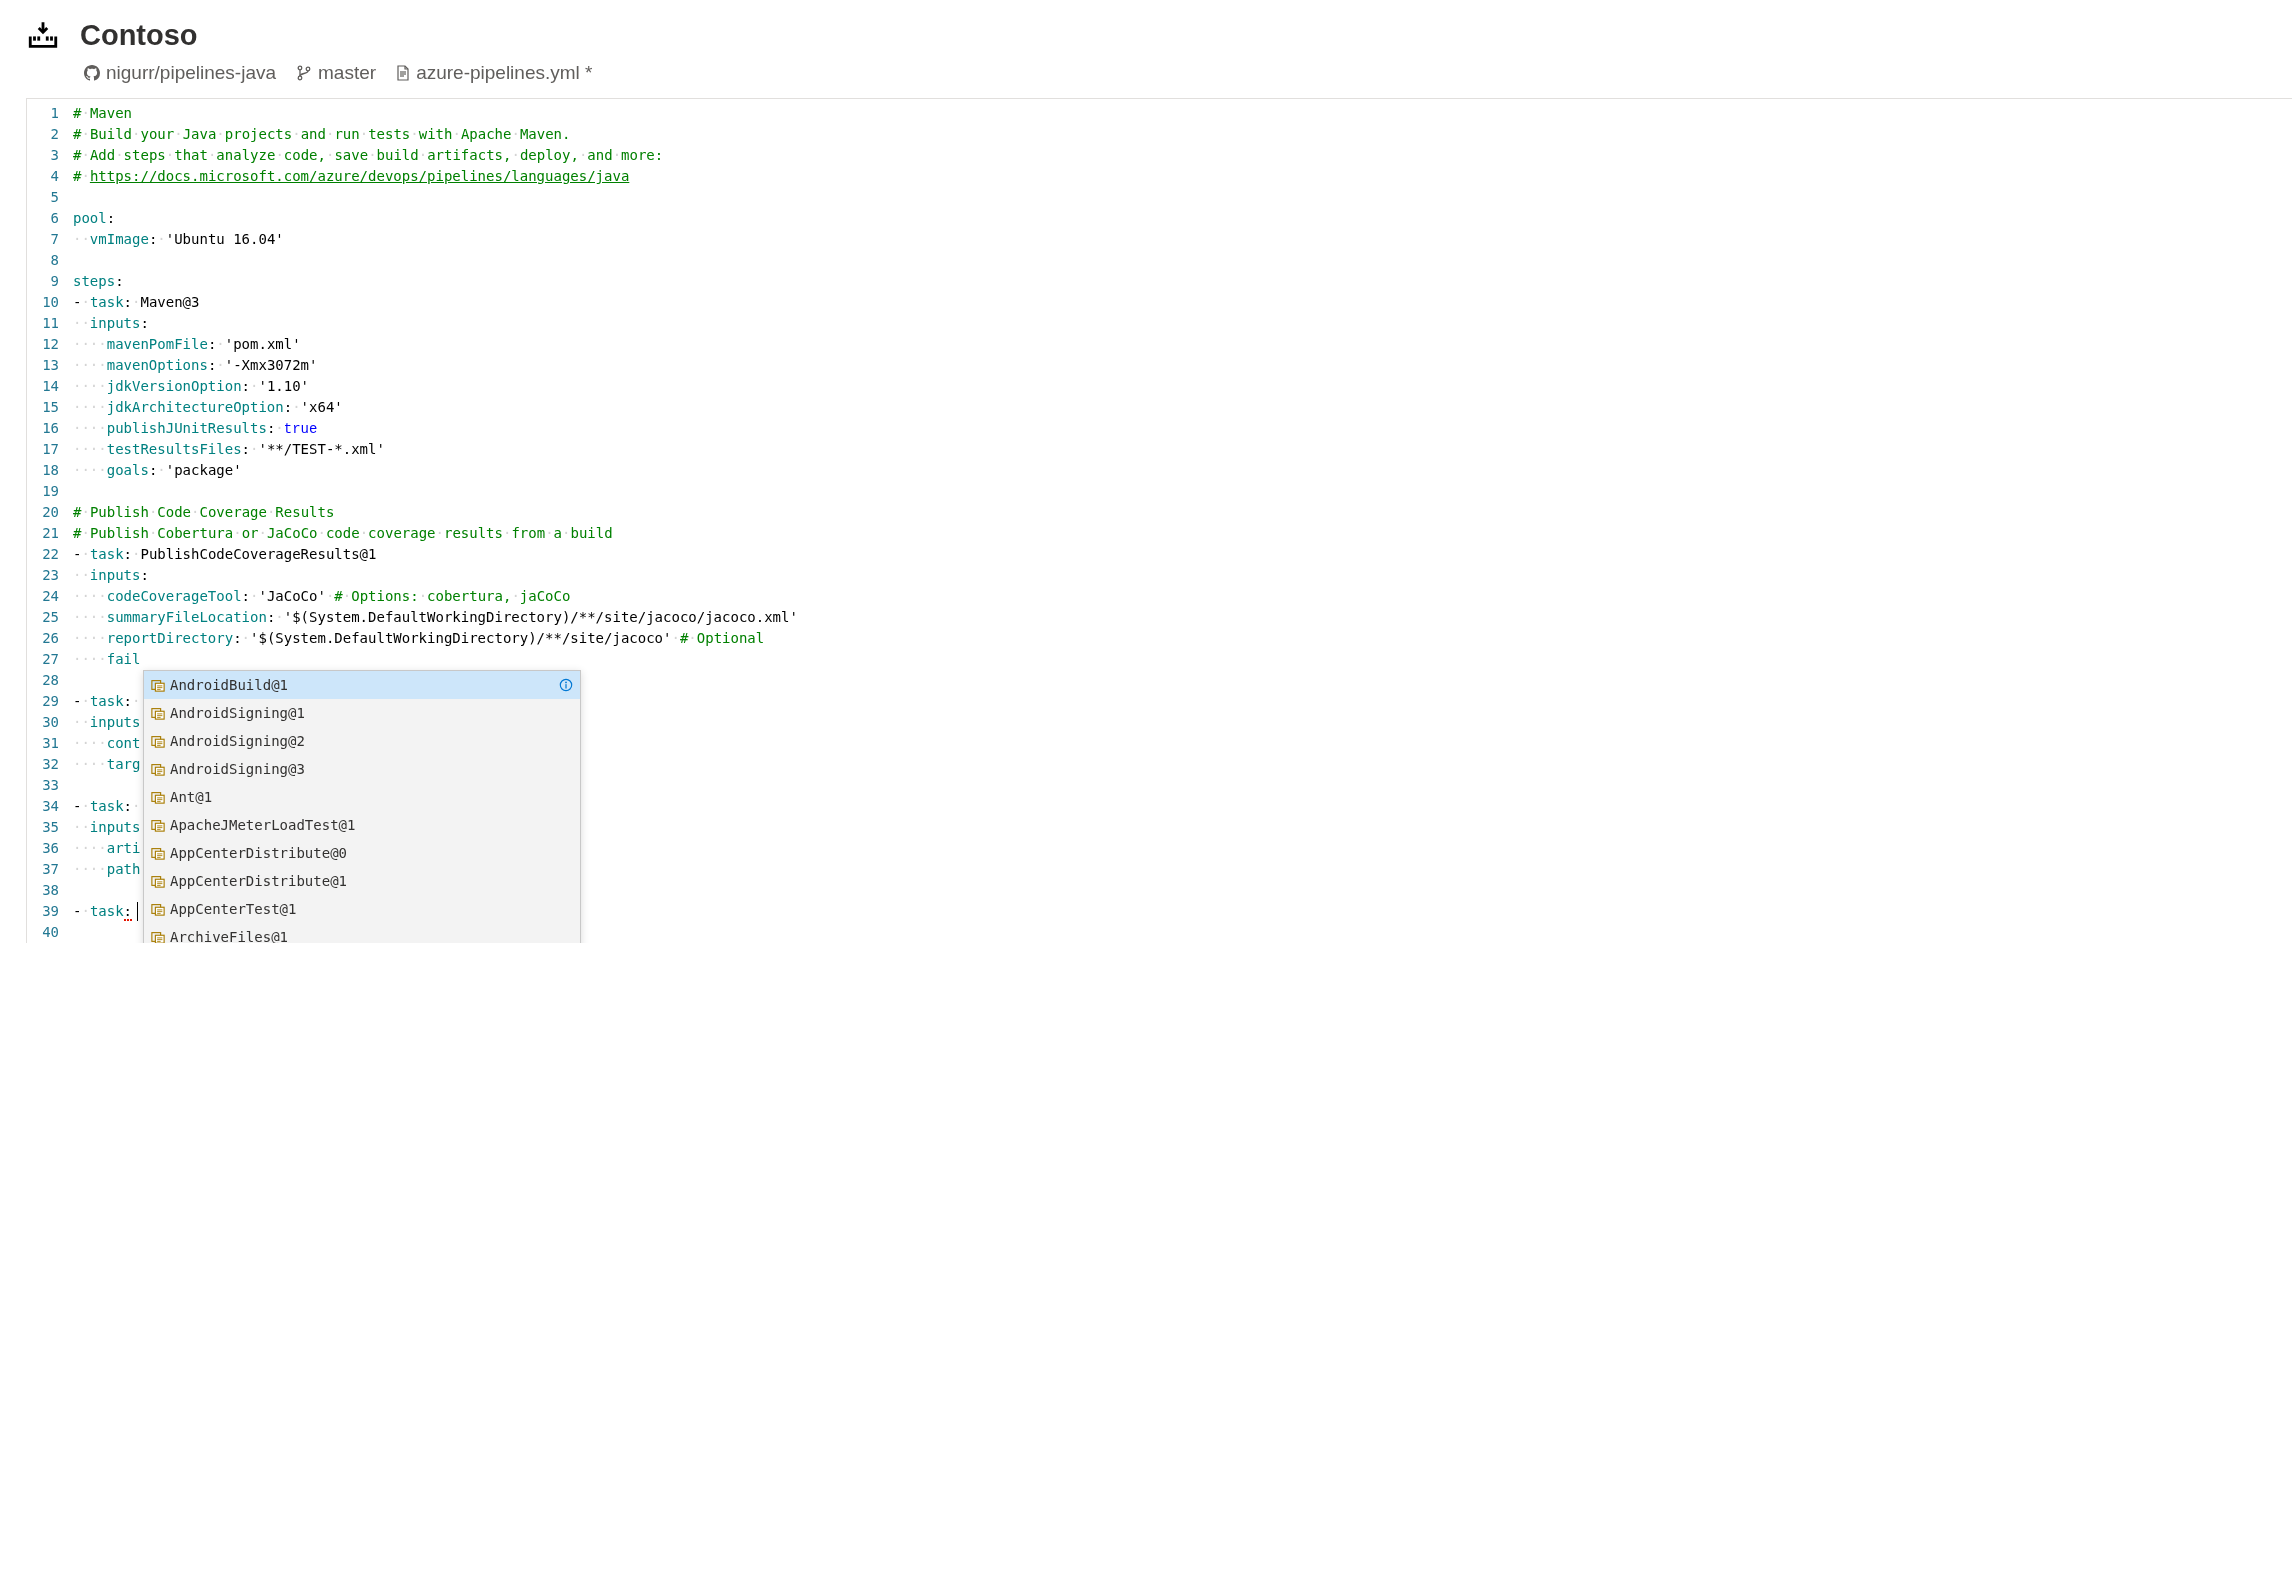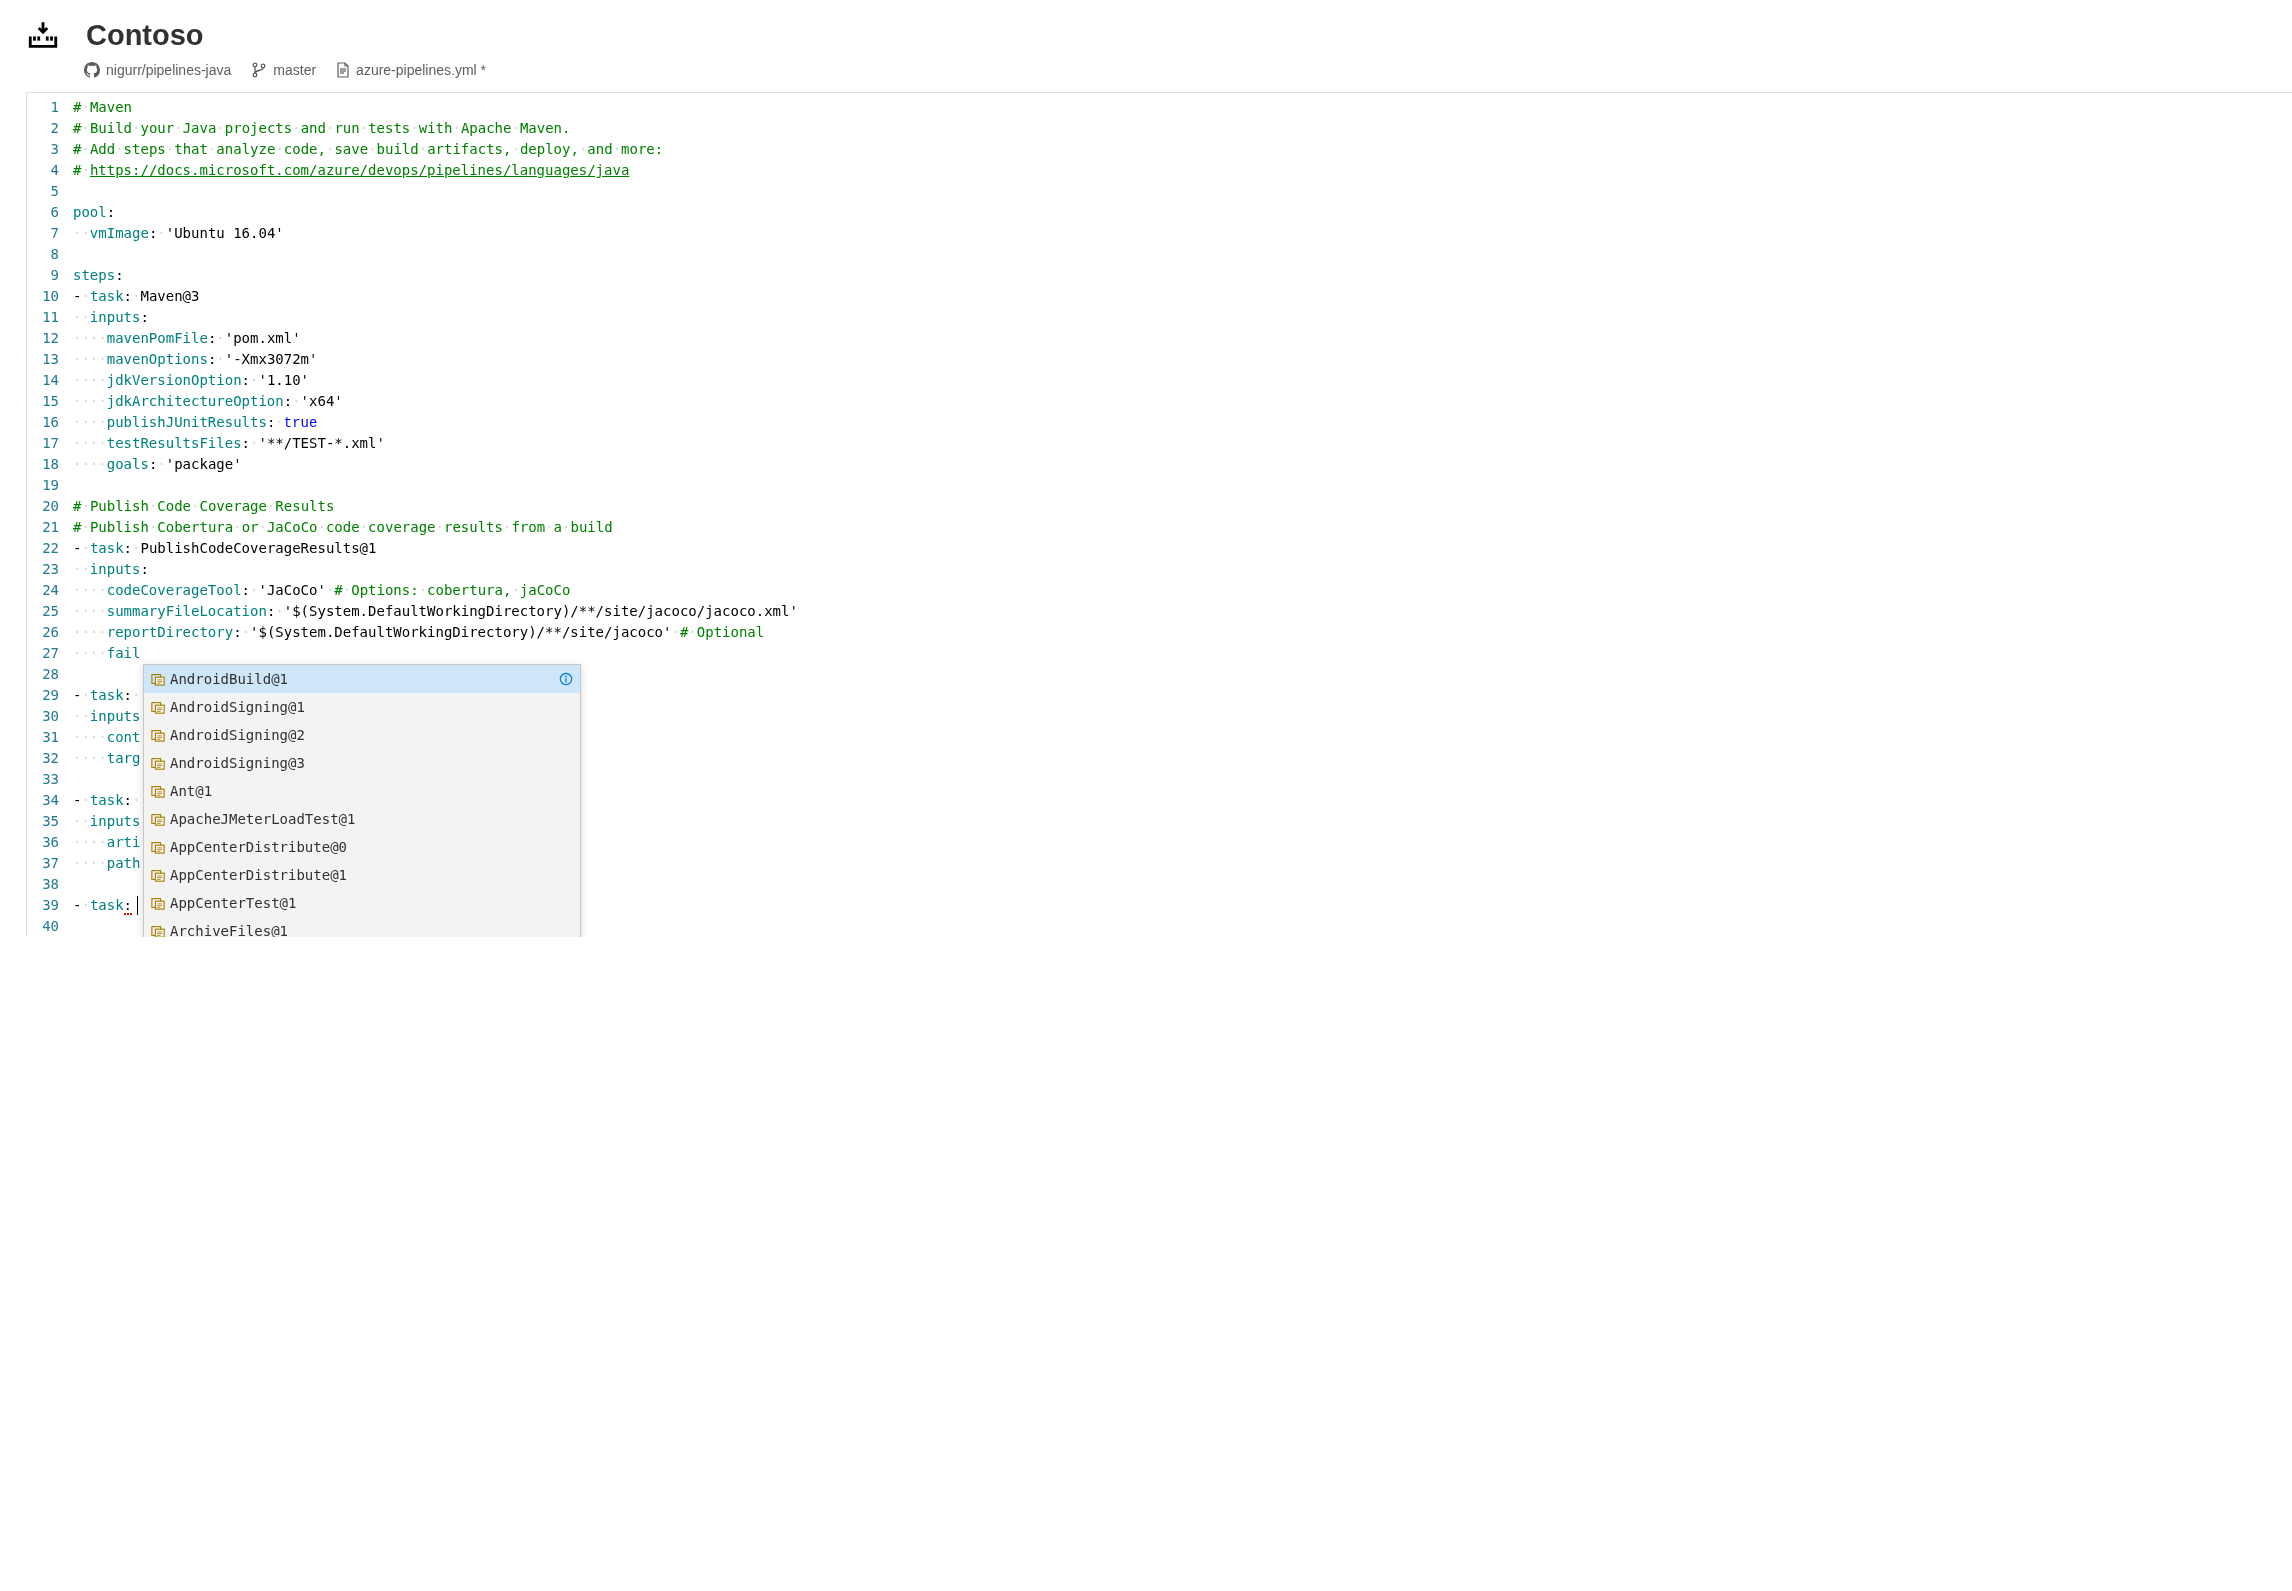--- a/index.html
+++ b/index.html
@@ -6,40 +6,40 @@
   body {
     font-family: 'Segoe UI', -apple-system, sans-serif;
     background: #fff;
     color: #323130;
     font-size: 14px;
   }
   .header {
     display: flex;
     align-items: center;
     padding: 18px 10px 6px 26px;
-    gap: 26px;
+    gap: 20px;
   }
   .app-icon svg { display: block; }
   .app-title {
     font-size: 29px;
     font-weight: 700;
     color: #323130;
   }
   .breadcrumb {
     display: flex;
     align-items: center;
     gap: 20px;
     padding: 4px 26px 14px 84px;
     color: #605e5c;
   }
   .breadcrumb-item {
     display: flex;
-    align-items: flex-start;
+    align-items: center;
     gap: 6px;
-    font-size: 14px;
+    font-size: 19px;
   }
   .breadcrumb-icon { display: flex; align-items: center; }
   .editor-wrap {
     border-top: 1px solid #e1dfdd;
     margin-left: 26px;
     border-left: 1px solid #e1dfdd;
   }
   .editor {
     display: flex;
     font-family: 'Consolas', 'Menlo', monospace;

